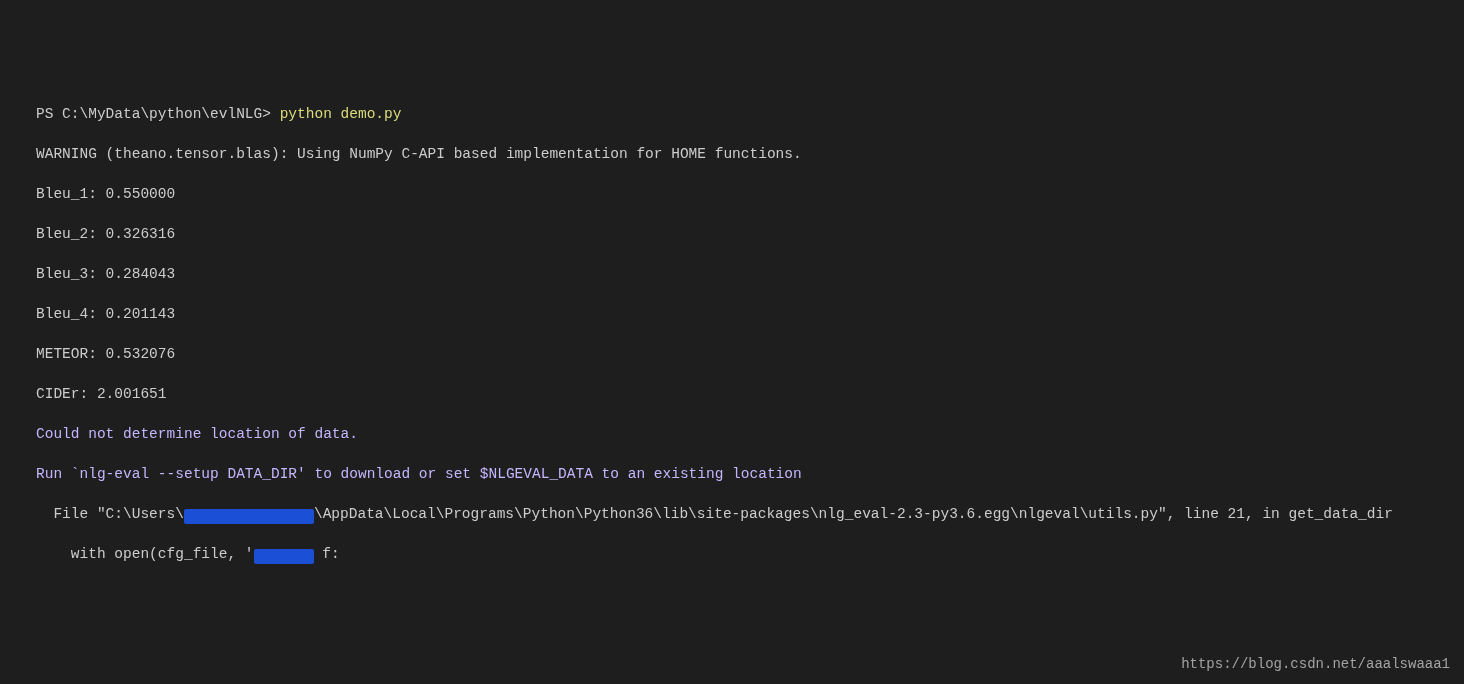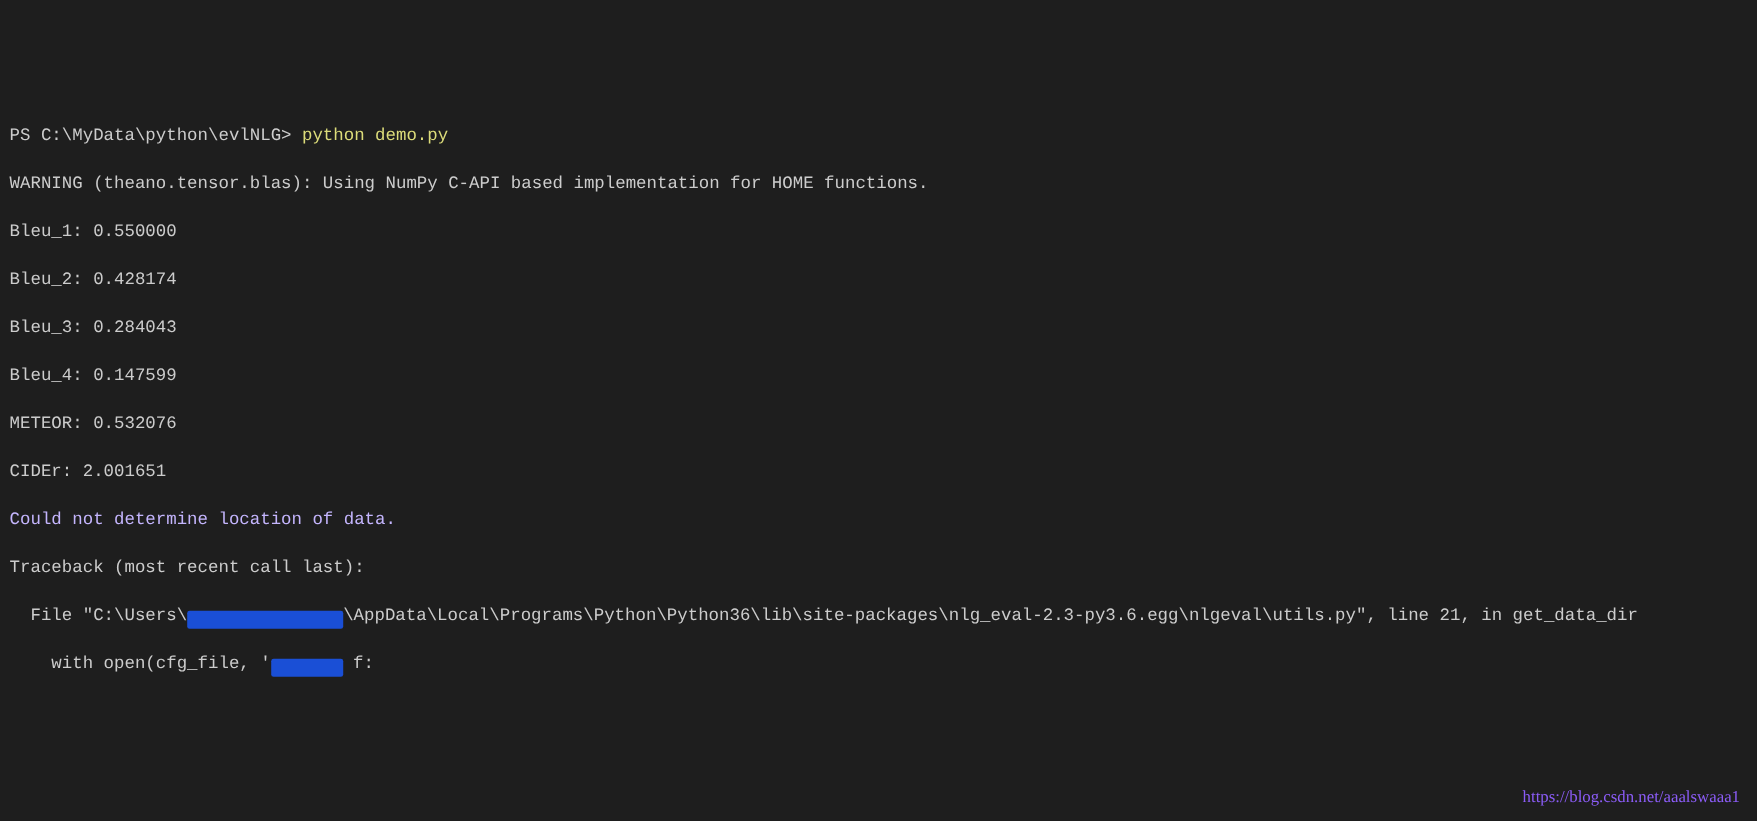--- a/index.html
+++ b/index.html
@@ -15,20 +15,21 @@
       line-height: 1.38;
       padding: 4px 8px;
       width: 1464px;
       height: 684px;
       white-space: pre;
       overflow: hidden;
       position: relative;
     }
     .terminal-line {
       display: block;
+      margin-left: 28px;
     }
     .prompt {
       color: #cccccc;
     }
     .cmd-yellow {
       color: #dcdc7a;
     }
     .error-red {
       color: #c4b5fd;
     }
@@ -38,41 +39,41 @@
       color: transparent;
       border-radius: 2px;
       vertical-align: text-bottom;
       height: 15px;
       margin-bottom: -2px;
     }
     .watermark {
       position: absolute;
       bottom: 10px;
       right: 14px;
-      color: #8b5cf6;
-      font-family: Liberation Serif, serif;
+      color: #a3a3a3;
+      font-family: Liberation Mono, monospace;
       font-size: 14px;
     }
   </style>
 </head>
 <body>
 
 
 
 <div>
 <span class="terminal-line"><span class="prompt">PS C:\MyData\python\evlNLG&gt; </span><span class="cmd-yellow">python demo.py</span></span>
 <span class="terminal-line">WARNING (theano.tensor.blas): Using NumPy C-API based implementation for HOME functions.</span>
 <span class="terminal-line">Bleu_1: 0.550000</span>
-<span class="terminal-line">Bleu_2: 0.428174</span>
+<span class="terminal-line">Bleu_2: 0.326316</span>
 <span class="terminal-line">Bleu_3: 0.284043</span>
-<span class="terminal-line">Bleu_4: 0.147599</span>
+<span class="terminal-line">Bleu_4: 0.201143</span>
 <span class="terminal-line">METEOR: 0.532076</span>
 <span class="terminal-line">CIDEr: 2.001651</span>
 <span class="terminal-line error-red">Could not determine location of data.</span>
-<span class="terminal-line">Traceback (most recent call last):</span>
+<span class="terminal-line error-red">Run `nlg-eval --setup DATA_DIR' to download or set $NLGEVAL_DATA to an existing location</span>
 <span class="terminal-line"><span>  File "C:\Users\</span><span class="redact" style="width:130px"></span><span>\AppData\Local\Programs\Python\Python36\lib\site-packages\nlg_eval-2.3-py3.6.egg\nlgeval\utils.py", line 21, in get_data_dir</span></span>
 <span class="terminal-line">    with open(cfg_file, '<span class="redact" style="width:60px"></span> f:</span>
 <span class="terminal-line"></span>
 
 <span class="terminal-line"></span>
 
 
 
 
 

